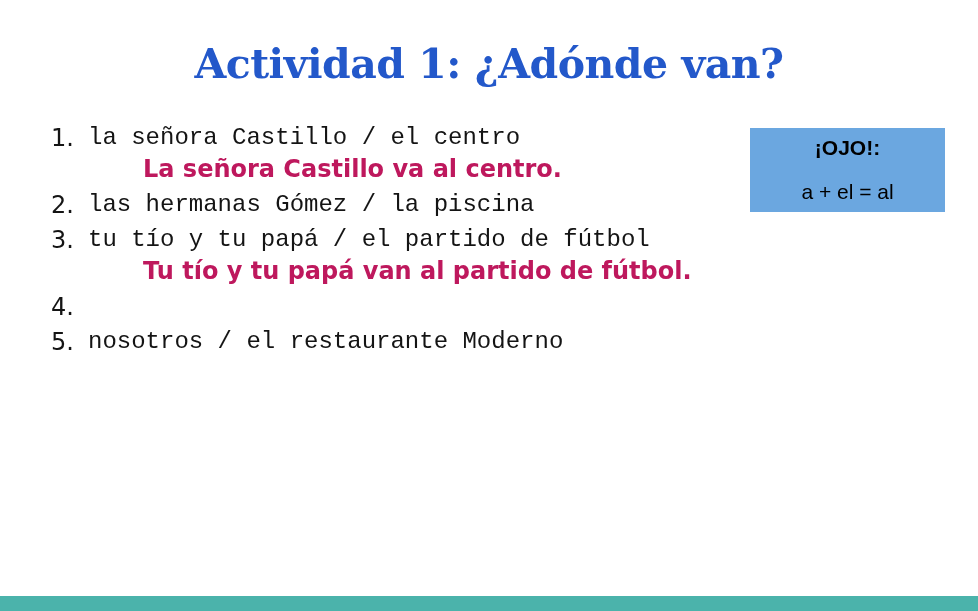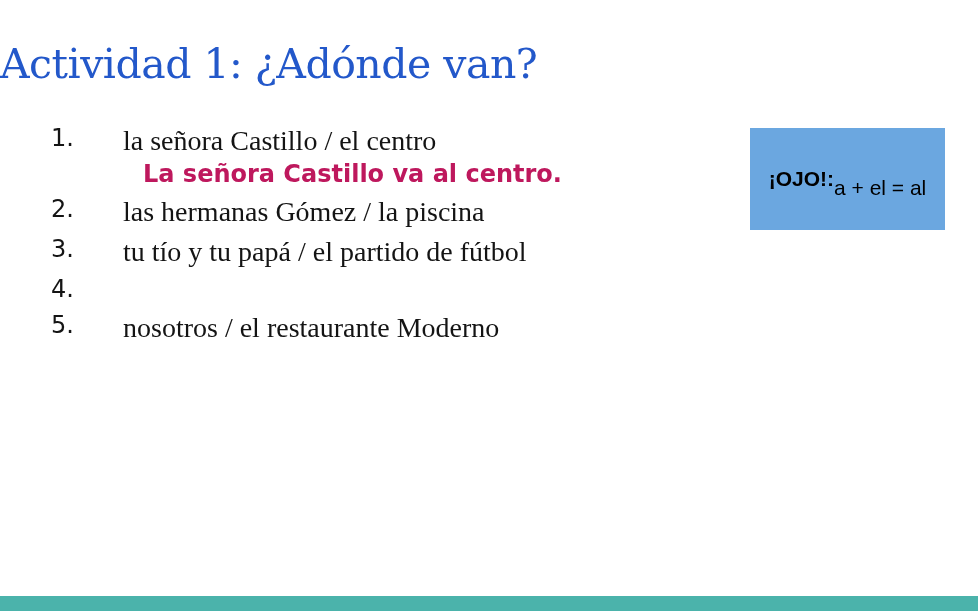--- a/index.html
+++ b/index.html
@@ -21,22 +21,23 @@
     height: 611px;
     background: #ffffff;
   }
 
   
   .title {
     position: absolute;
     top: 42px;
     left: 0;
     width: 978px;
+    text-align: center;
     font-family: "DejaVu Serif", "Liberation Serif", serif;
-    font-weight: normal;
+    font-weight: bold;
     font-size: 41px;
     letter-spacing: -0.5px;
     color: #2358ca;
     white-space: nowrap;
     line-height: 1.1;
   }
 
   
   .exercise-list {
     position: absolute;
@@ -61,49 +62,48 @@
     flex: 0 0 52px;
     text-align: right;
     padding-right: 14px;
     box-sizing: border-box;
     font-size: 24px;
     color: #141414;
     font-family: "DejaVu Sans", sans-serif;
   }
 
   .prompt-text {
-    font-size: 28px;
+    font-size: 24px;
     color: #141414;
-    font-family: Liberation Serif, serif;
+    font-family: Liberation Mono, monospace;
     white-space: nowrap;
-    margin-left: 35px;
   }
 
   .answer-text {
     margin-left: 107px;
     margin-top: 3px;
     font-size: 24px;
     font-weight: bold;
     color: #be185d;
     font-family: "DejaVu Sans", sans-serif;
     white-space: nowrap;
     line-height: 1.18;
   }
 
   
   .ojo-box {
     position: absolute;
     left: 750px;
     top: 128px;
     width: 195px;
-    height: 102px;
+    height: 84px;
     background: #6ba7e0;
     box-sizing: border-box;
     display: flex;
-    flex-direction: row;
+    flex-direction: column;
     align-items: center;
     justify-content: center;
     font-family: "Liberation Sans", sans-serif;
     color: #000000;
   }
   .ojo-title {
     font-size: 21px;
     font-weight: bold;
     line-height: 1.25;
   }
@@ -146,20 +146,21 @@
         <span class="item-number">2.</span>
         <span class="prompt-text">las hermanas Gómez / la piscina</span>
       </div>
     </div>
 
     <div class="exercise-item">
       <div class="prompt-row">
         <span class="item-number">3.</span>
         <span class="prompt-text">tu tío y tu papá / el partido de fútbol</span>
       </div>
+      <div class="answer-text">Tu tío y tu papá van al partido de fútbol.</div>
     </div>
 
     <div class="exercise-item">
       <div class="prompt-row">
         <span class="item-number">4.</span>
       </div>
     </div>
 
     <div class="exercise-item">
       <div class="prompt-row">

